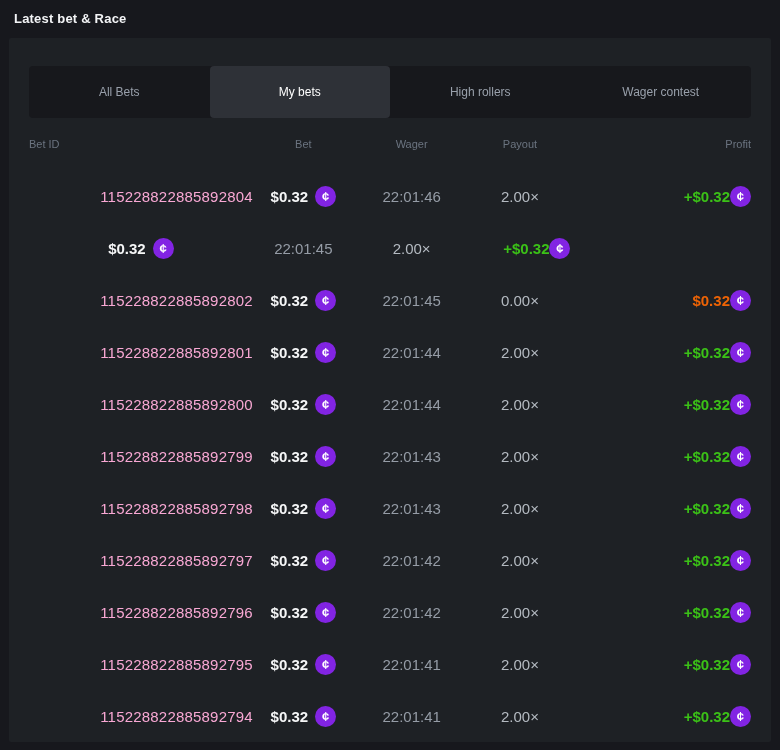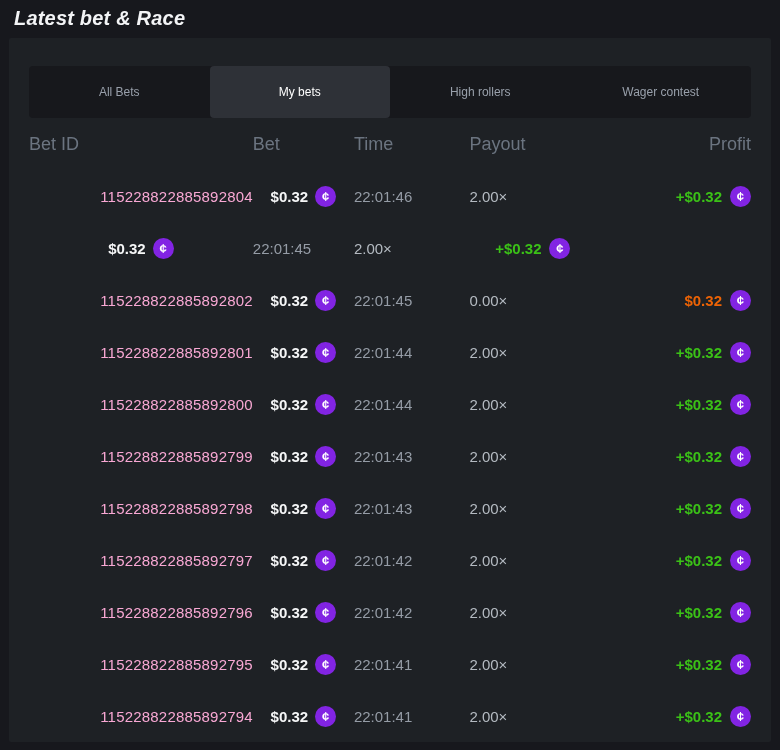--- a/index.html
+++ b/index.html
@@ -7,21 +7,21 @@
     width:780px;height:750px;position:relative;
     background:#17181d;
     font-family:"Liberation Sans", sans-serif;
     overflow:hidden;
   }
   .titlebar{
     height:36px;display:flex;align-items:center;
     padding-left:14px;background:#17181d;
   }
   .titlebar h1{
-    margin:0;font-size:20px;font-weight:700;color:#f3f4f6;letter-spacing:.2px;font-style:italic;
+    margin:0;font-size:13px;font-weight:700;color:#f3f4f6;letter-spacing:.2px;
   }
   .panel{
     position:absolute;left:9px;right:9px;top:38px;bottom:8px;
     background:#1e2125;border-radius:2px;
   }
   .tabbar{
     margin:28px 20px 0 20px;height:52px;display:flex;
     background:#17181c;border-radius:4px;overflow:hidden;
   }
   .tab{
@@ -31,29 +31,29 @@
   }
   .tab.active{
     background:#2e3137;color:#ffffff;font-weight:400;border-radius:4px;
   }
   .table{padding:0 20px;}
   .trow{
     display:grid;
     grid-template-columns:31% 14% 16% 14% 25%;
     align-items:center;height:52px;
   }
-  .cell{font-size:15px;}
+  .cell{font-size:15px;text-align:center;}
   .al{text-align:left;} .ac{} .ar{text-align:right;}
-  .thead .cell{font-size:18px;color:#6b7480;font-weight:400;}
+  .thead .cell{font-size:11px;color:#6b7480;font-weight:400;}
   .cell-betid{color:#f9a8d4;letter-spacing:.2px;text-align:right;}
   .cell-bet{display:flex;align-items:center;justify-content:center;gap:7px;
     color:#f5f6f7;font-weight:700;}
   .cell-time{color:#959ca6;}
   .cell-payout{color:#b4bac1;}
-  .cell-profit{display:flex;align-items:center;justify-content:flex-end;gap:8px;font-weight:700;}
+  .cell-profit{display:flex;align-items:center;justify-content:flex-end;gap:0;font-weight:700;}
   .profit-win{color:var(--win,#3bc117);}
   .profit-loss{color:var(--loss,#ed6305);}
   .coin{
     width:21px;height:21px;border-radius:50%;flex:0 0 auto;
     background:var(--coin,#8224e3);color:#ffffff;
     display:inline-flex;align-items:center;justify-content:center;
     font-size:13px;font-weight:700;line-height:1;
   }
 </style>
 </head>
@@ -67,21 +67,21 @@
   <div class="tabbar">
       <button class="tab">All Bets</button>
       <button class="tab active">My bets</button>
       <button class="tab">High rollers</button>
       <button class="tab">Wager contest</button>
     </div>
   <div class="table">
     <div class="trow thead">
         <div class="cell al">Bet ID</div>
         <div class="cell ac">Bet</div>
-        <div class="cell ac">Time</div>
+        <div class="cell ac">Wager</div>
         <div class="cell ac">Payout</div>
         <div class="cell ar">Profit</div>
       </div>
     <div id="tbody">
         <div class="trow">
     <div class="cell al cell-betid">115228822885892804</div>
     <div class="cell cell-bet">
       <span>$0.32</span>
       <span class="coin">¢</span>
     </div>

